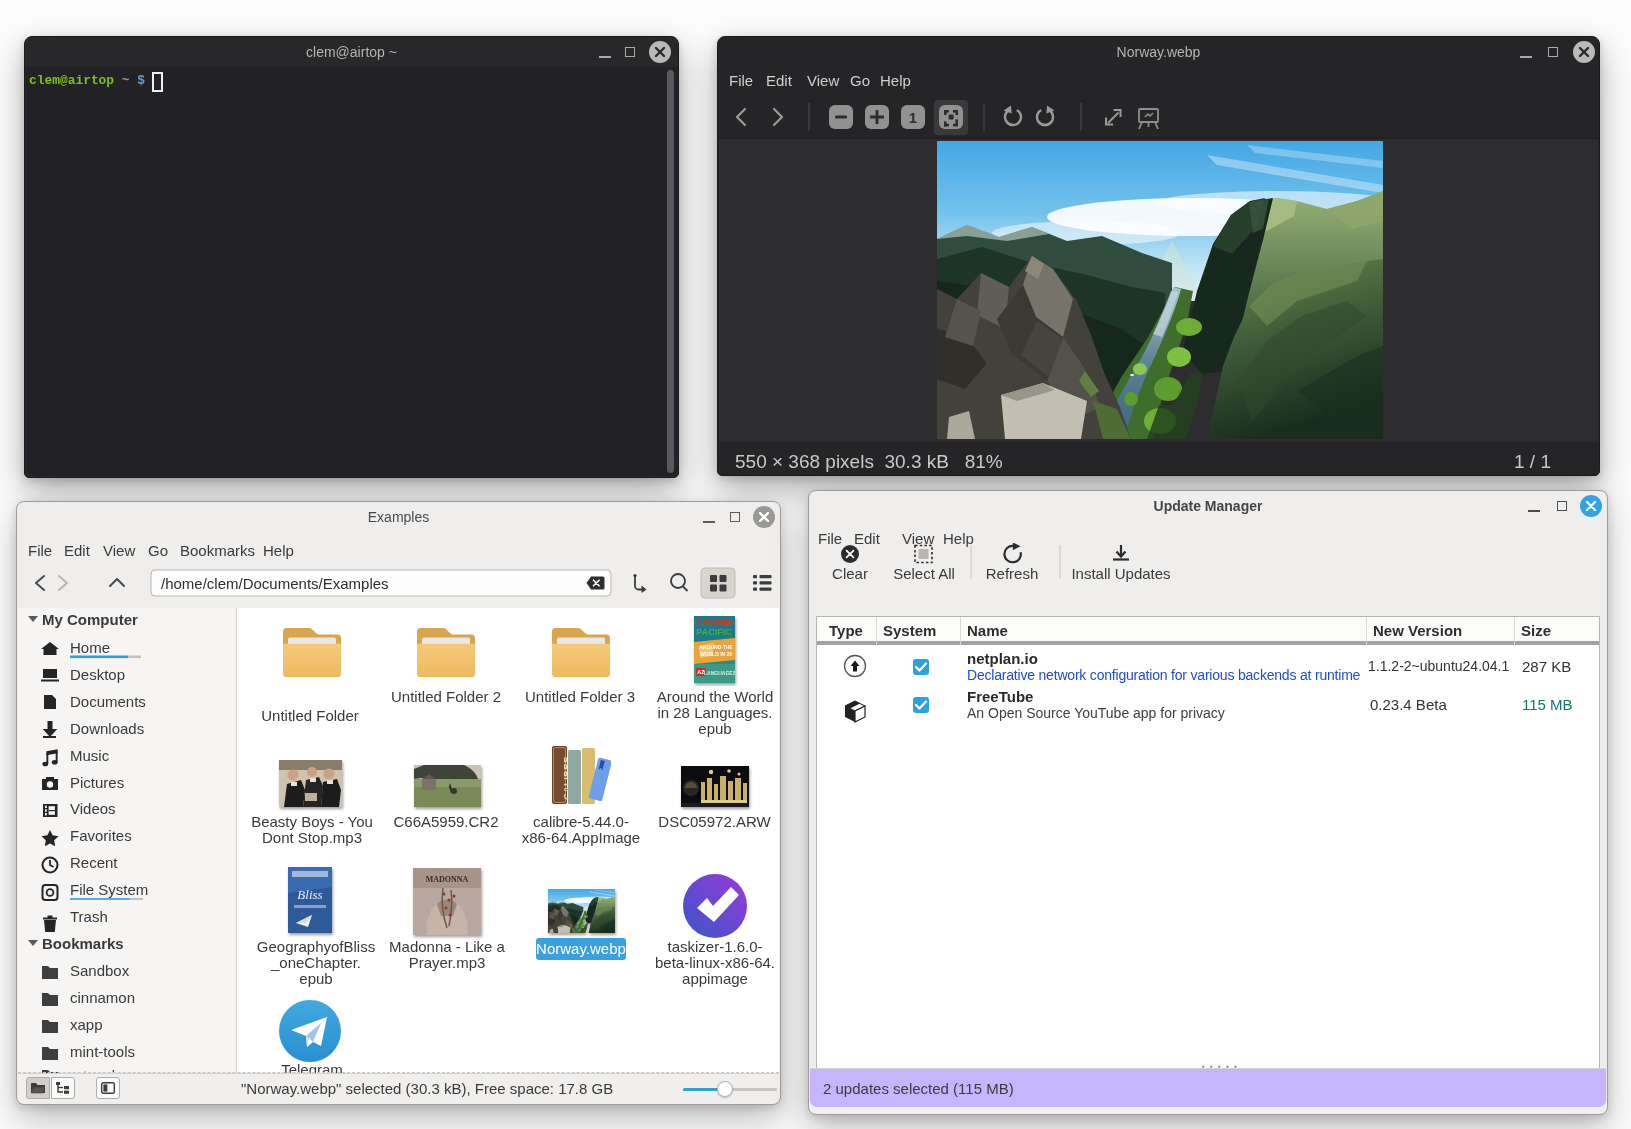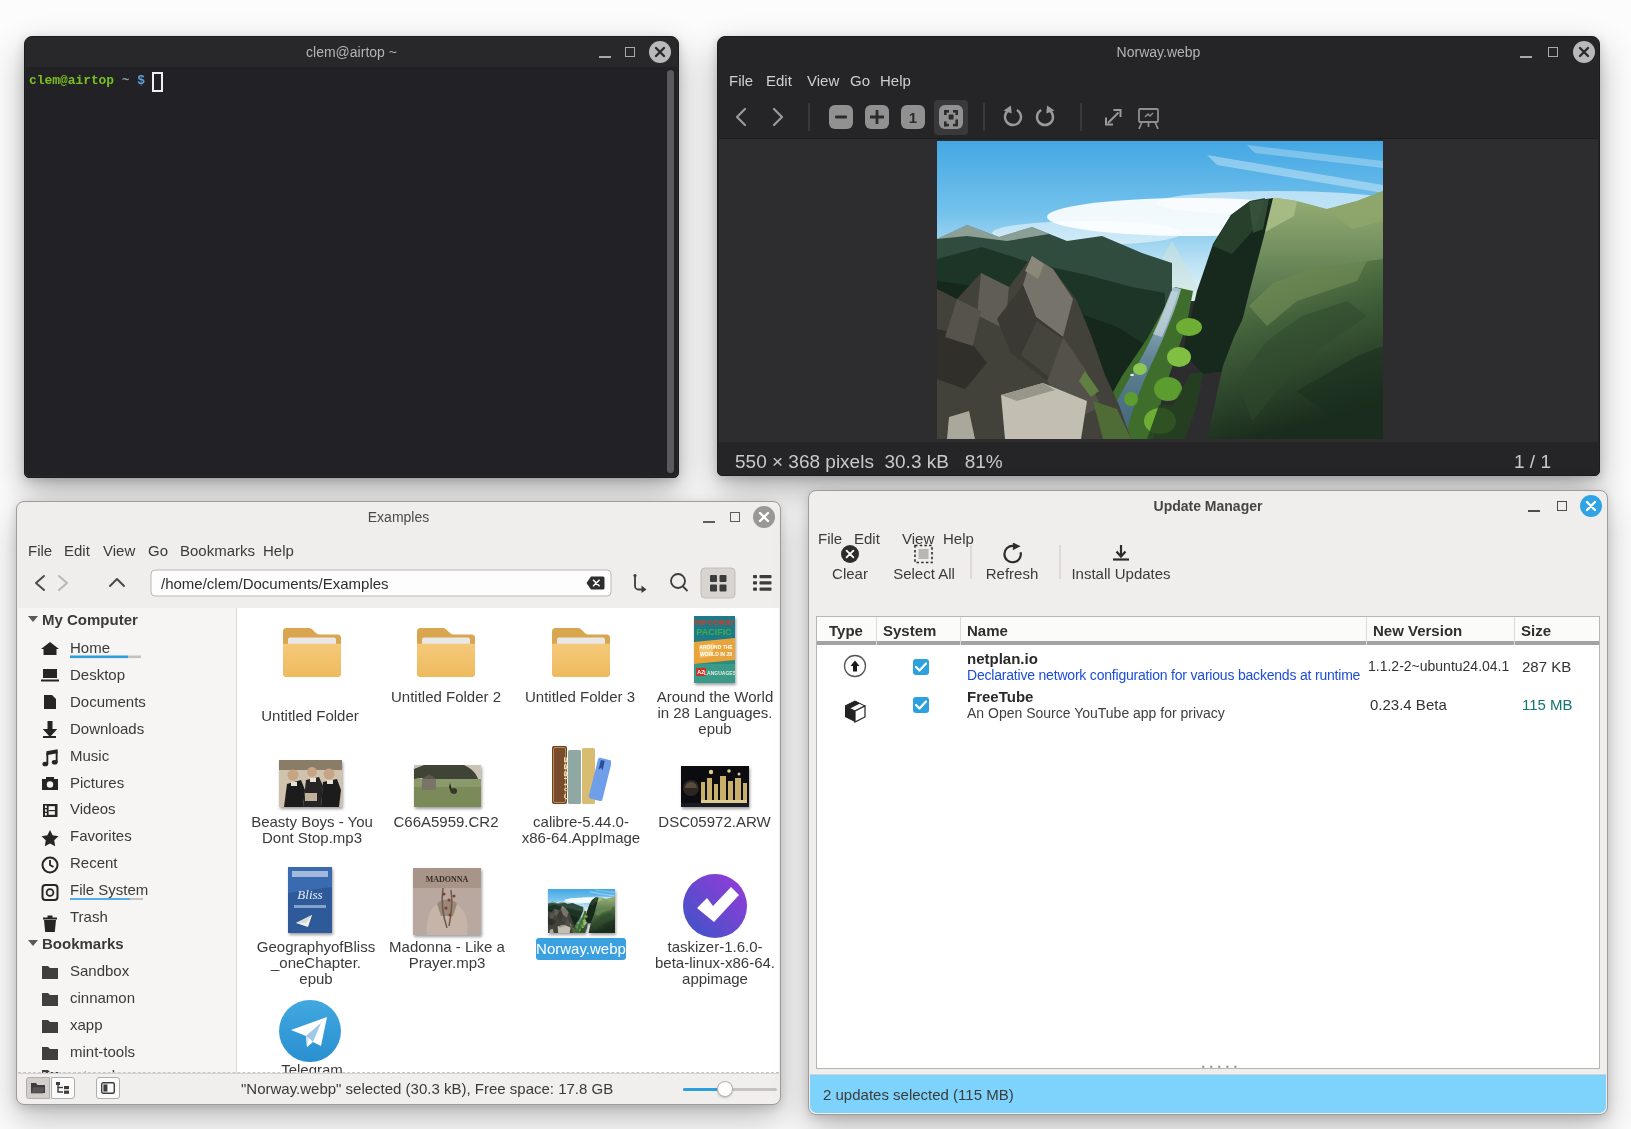--- a/index.html
+++ b/index.html
@@ -621,16 +621,16 @@
     <span class="abs" style="left:150px;top:33px;font-weight:bold;color:#2a2a2a;">netplan.io</span>
     <span class="abs" style="left:150px;top:50px;color:#1d4ed8;font-size:14px;letter-spacing:-0.2px;">Declarative network configuration for various backends at runtime</span>
     <span class="abs" style="left:551px;top:41px;color:#333;font-size:14px;">1.1.2-2~ubuntu24.04.1</span>
     <span class="abs" style="left:705px;top:41px;color:#333;">287 KB</span>
     <span class="abs" style="left:150px;top:71px;font-weight:bold;color:#2a2a2a;">FreeTube</span>
     <span class="abs" style="left:150px;top:88px;color:#404040;font-size:14px;">An Open Source YouTube app for privacy</span>
     <span class="abs" style="left:553px;top:79px;color:#333;">0.23.4 Beta</span>
     <span class="abs" style="left:705px;top:79px;color:#0f766e;">115 MB</span>
     <span class="abs" style="left:385px;bottom:-3px;color:#8a8a8a;font-size:8px;letter-spacing:1.5px;">▪ ▪ ▪ ▪ ▪</span>
   </div>
-  <div class="abs" style="left:1px;right:1px;bottom:1px;height:39px;background:#7dd3fc;border-top:1px solid #d5d3d1;border-radius:0 0 7px 7px;">
+  <div class="abs" style="left:1px;right:1px;bottom:7px;height:39px;background:#c4b5fd;border-top:1px solid #d5d3d1;border-radius:0 0 7px 7px;">
     <span class="abs" style="left:13px;top:11px;font-size:15px;color:#3c3c3c;">2 updates selected (115 MB)</span>
   </div>
 </div>
 
 </body></html>

